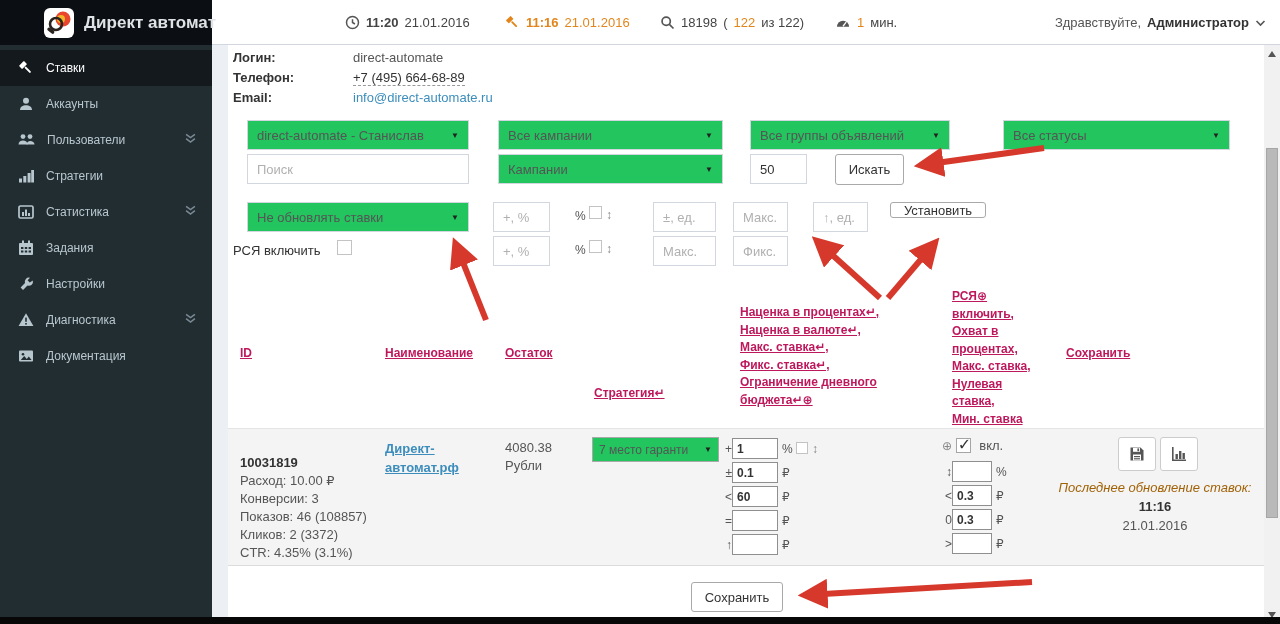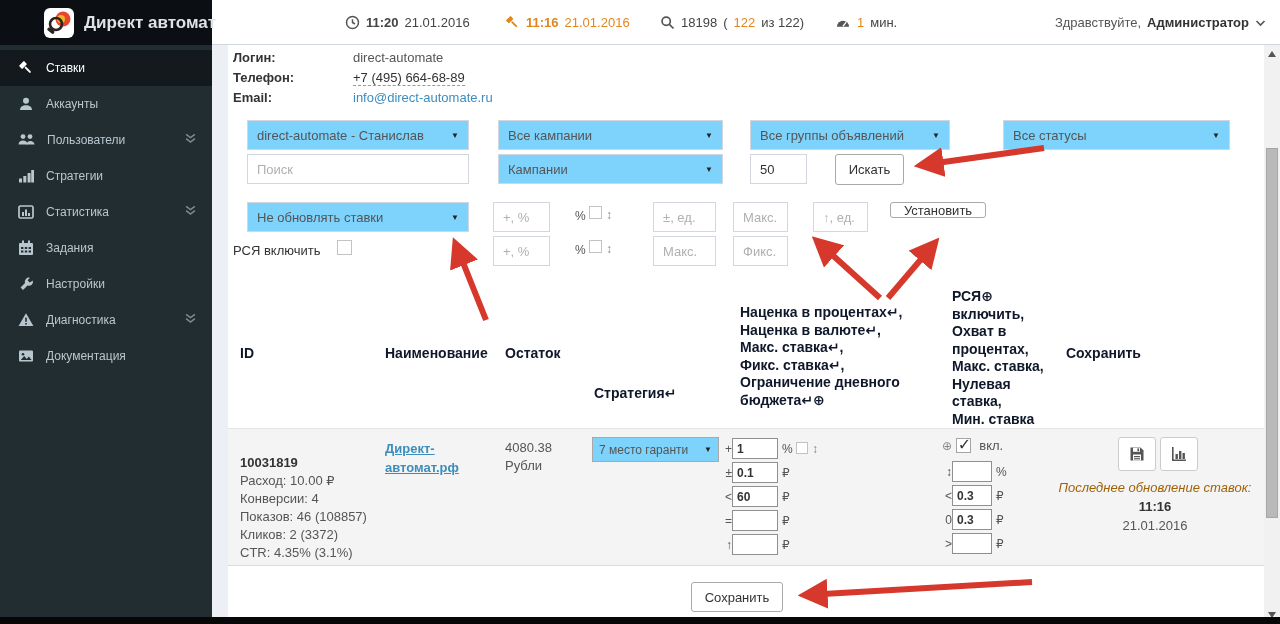--- a/index.html
+++ b/index.html
@@ -30,33 +30,33 @@
   .mainbg { left:212px; top:45px; width:1052px; height:572px; background:#ecf0f5; }
   .card { left:228px; top:45px; width:1036px; height:572px; background:#fff; }
   .stripe { left:228px; top:428px; width:1036px; height:138px; background:#f4f4f4; border-top:1px solid #e4e4e4; border-bottom:1px solid #dcdcdc; }
 
   .lab { font-weight:bold; color:#333; }
   .muted { color:#555; }
   .phone-link { color:#333; border-bottom:1px dashed #999; text-decoration:none; }
   .mail-link { color:#3c8dbc; text-decoration:none; }
   .name-link { color:#3c8dbc; font-weight:bold; text-decoration:underline; line-height:19px; display:inline-block; }
 
-  .sel { border:1px solid #d2d6de; background:#7dd3fc; color:#555; height:30px; display:flex; align-items:center; justify-content:space-between; padding:0 9px; cursor:pointer; }
+  .sel { border:1px solid #d2d6de; background:#22c55e; color:#555; height:30px; display:flex; align-items:center; justify-content:space-between; padding:0 9px; cursor:pointer; }
   .sel .caret { font-size:8px; color:#222; margin-left:6px; }
   .inp { border:1px solid #d2d6de; background:#fff; height:30px; padding:0 9px; font-size:13px; color:#333; font-family:inherit; }
   .inp::placeholder { color:#b0b0b0; }
   .btn { background:#fff; border:1px solid #a9a9a9; border-radius:3px; color:#333; font-size:13px; font-family:inherit; cursor:pointer; }
 
   .cb { width:13px; height:13px; border:1px solid #c3c3c3; background:#fff; display:inline-block; cursor:pointer; }
   .cb-big { width:15px; height:15px; border:1px solid #a5a5a5; background:#fff; position:relative; cursor:pointer; }
   .cb-big.checked::after { content:"✓"; position:absolute; left:1px; top:-4px; font-size:16px; font-weight:bold; color:#333; }
   .updn { color:#888; font-size:12px; }
   .pct { color:#555; font-size:12px; }
 
-  .th { font-weight:bold; color:#0f172a; font-size:14px; line-height:17.5px; }
+  .th { font-weight:bold; color:#be185d; font-size:12px; line-height:17.5px;text-decoration:underline; }
 
   .minp { border:1px solid #8f8f8f; background:#fff; width:46px; height:21px; font-size:12px; font-weight:bold; color:#333; padding:0 4px; font-family:inherit; }
   .minp2 { width:40px; }
   .pref { display:inline-block; width:12px; text-align:right; color:#555; font-size:12px; }
   .suf { color:#555; font-size:12px; margin-left:4px; }
 
   .icon-btn { width:38px; height:34px; background:#fff; border:1px solid #ccc; border-radius:3px; display:flex; align-items:center; justify-content:center; cursor:pointer; }
 
   .upd-box { width:200px; text-align:center; line-height:19px; }
   .upd-box .o { color:#a16207;font-style:italic; }
@@ -312,21 +312,21 @@
     <div>Макс. ставка,</div>
       <div>Нулевая</div>
       <div>ставка,</div>
       <div>Мин. ставка</div>
   </div>
   <span class="abs th" style="left:1066px;top:345px;">Сохранить</span>
 
   <div class="abs" style="left:240px;top:438px;line-height:18px;">
     <div class="b" style="color:#333;margin-top:16px;">10031819</div>
     <div class="muted">Расход: 10.00 ₽</div>
-    <div class="muted">Конверсии: 4</div>
+    <div class="muted">Конверсии: 3</div>
     <div class="muted">Показов: 46 (108857)</div>
     <div class="muted">Кликов: 2 (3372)</div>
     <div class="muted">CTR: 4.35% (3.1%)</div>
   </div>
 
   <a class="abs name-link" style="left:385px;top:439px;" href="#">
     <span>Директ-</span><br><span>автомат.рф</span>
   </a>
 
   <div class="abs muted" style="left:505px;top:439px;line-height:18px;">

